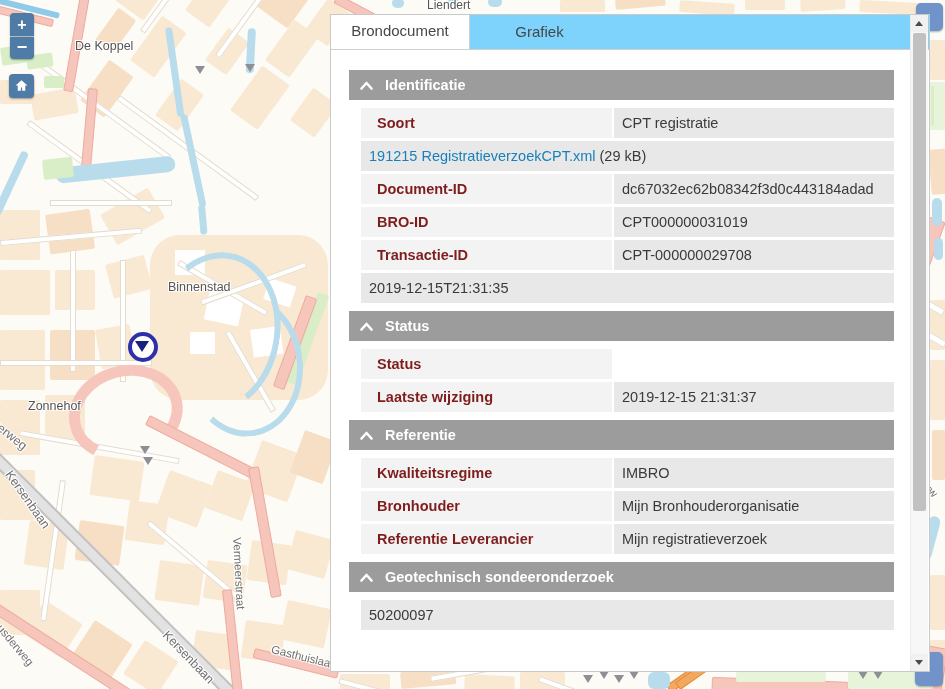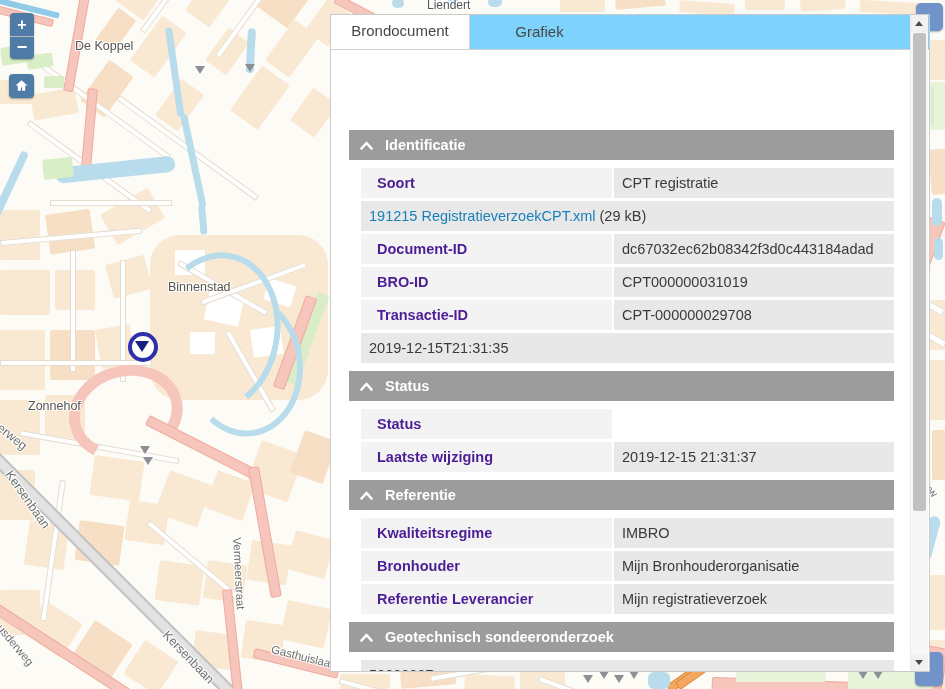--- a/index.html
+++ b/index.html
@@ -38,28 +38,28 @@
   #zoom-out{left:10px;top:37px;height:22px;line-height:20px;border-radius:0 0 4px 4px;font-size:18px;}
   #home-btn{left:9px;top:74px;width:25px;height:24px;border-radius:4px;line-height:24px;}
   #home-btn svg{vertical-align:middle;margin-top:-3px;}
   .cornerbtn{position:absolute;background:#7094ca;border-radius:5px;z-index:4;box-shadow:0 1px 2px rgba(0,0,0,.3);}
   
   #panel{position:absolute;left:330px;top:14px;width:600px;height:658px;background:#ffffff;
     border:1px solid #c9c9c9;box-sizing:border-box;z-index:5;overflow:hidden;}
   #tabbar{height:34px;background:#7dd3fc;border-bottom:1px solid #d0d0d0;display:flex;align-items:flex-end;}
   .tab{min-width:139px;box-sizing:border-box;text-align:center;line-height:34px;font-size:15px;color:#474747;cursor:pointer;}
   .tab.active{background:#ffffff;border-right:1px solid #d0d0d0;height:35px;line-height:33px;}
-  #content{padding:52px 0 0 18px;margin-top:28px;}
+  #content{padding:20px 0 0 18px;}
   .section-header{width:545px;height:30px;background:#9c9c9c;color:#ffffff;display:flex;align-items:center;
     font-size:14.5px;font-weight:bold;margin:8px 0;cursor:pointer;}
   .section-header:first-child{margin-top:0;}
   .section-header svg{margin:0 12px 0 11px;}
   .row{display:flex;width:533px;margin:0 0 3px 12px;}
   .row .lbl{width:251px;background:#f3f3f3;padding:6px 10px 6px 16px;box-sizing:border-box;
-    font-weight:bold;font-size:14.5px;color:#4c1d95;line-height:18px;margin-right:2px;}
+    font-weight:bold;font-size:14.5px;color:#7f1d1d;line-height:18px;margin-right:2px;}
   .row .val{flex:1;background:#e8e8e8;padding:6px 12px 6px 8px;box-sizing:border-box;
     font-size:14.5px;color:#3a3a3a;line-height:18px;word-wrap:break-word;}
   .filelink{color:#1a80ba;text-decoration:none;cursor:pointer;}
   
   #scrollbar{position:absolute;top:0;right:1px;width:17px;height:656px;background:#f7f7f7;
     border-left:1px solid #ebebeb;z-index:7;}
   .sb-btn{position:absolute;left:0;width:17px;height:17px;background:#f1f1f1;cursor:pointer;}
   #sb-up{top:0;}
   #sb-down{bottom:0;}
   #sb-up::after{content:"";position:absolute;left:4px;top:6px;border-left:4px solid transparent;

